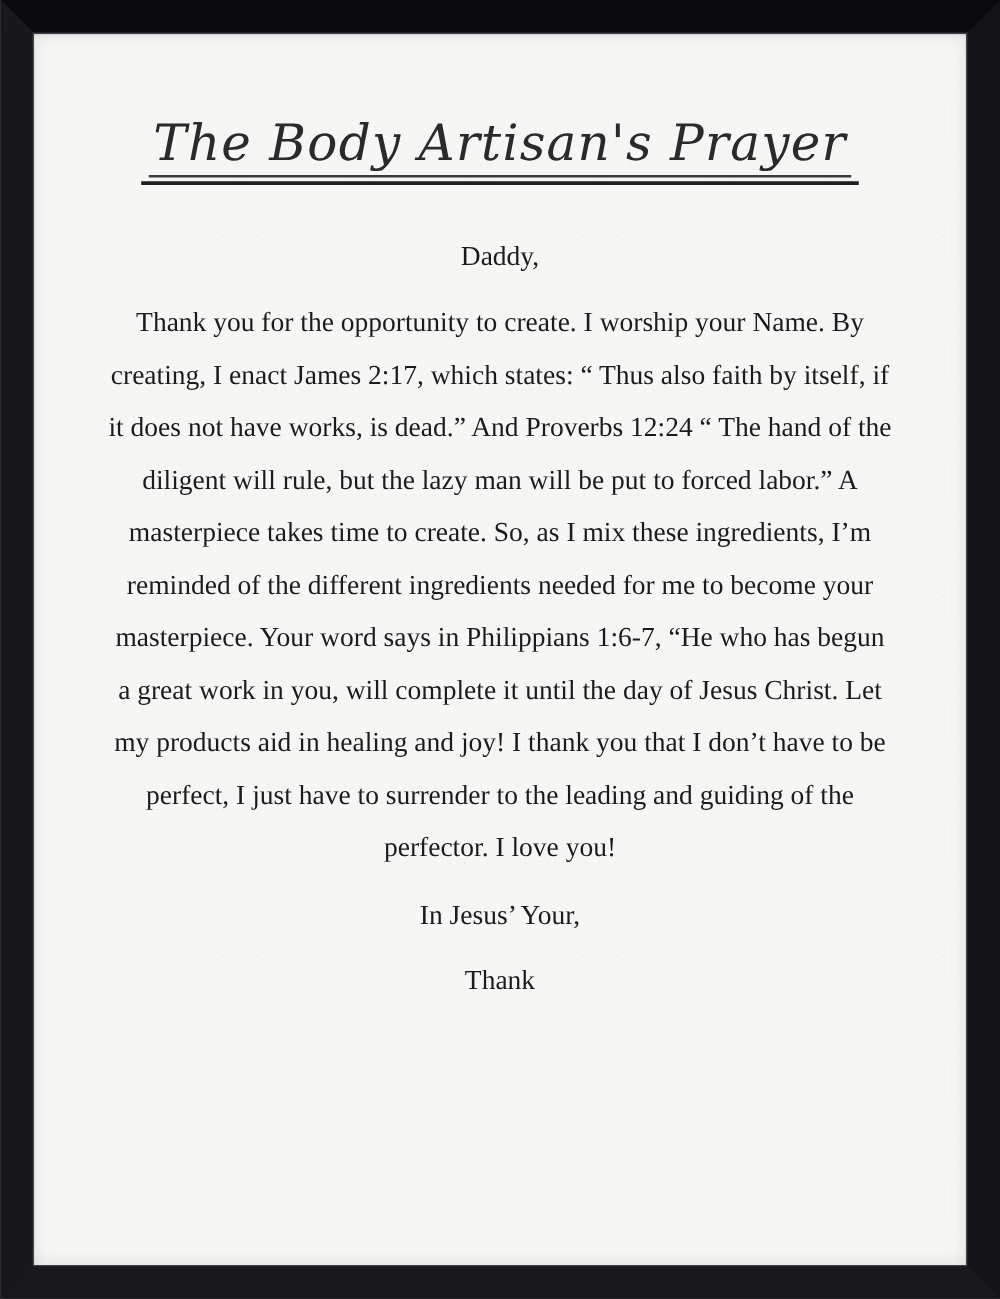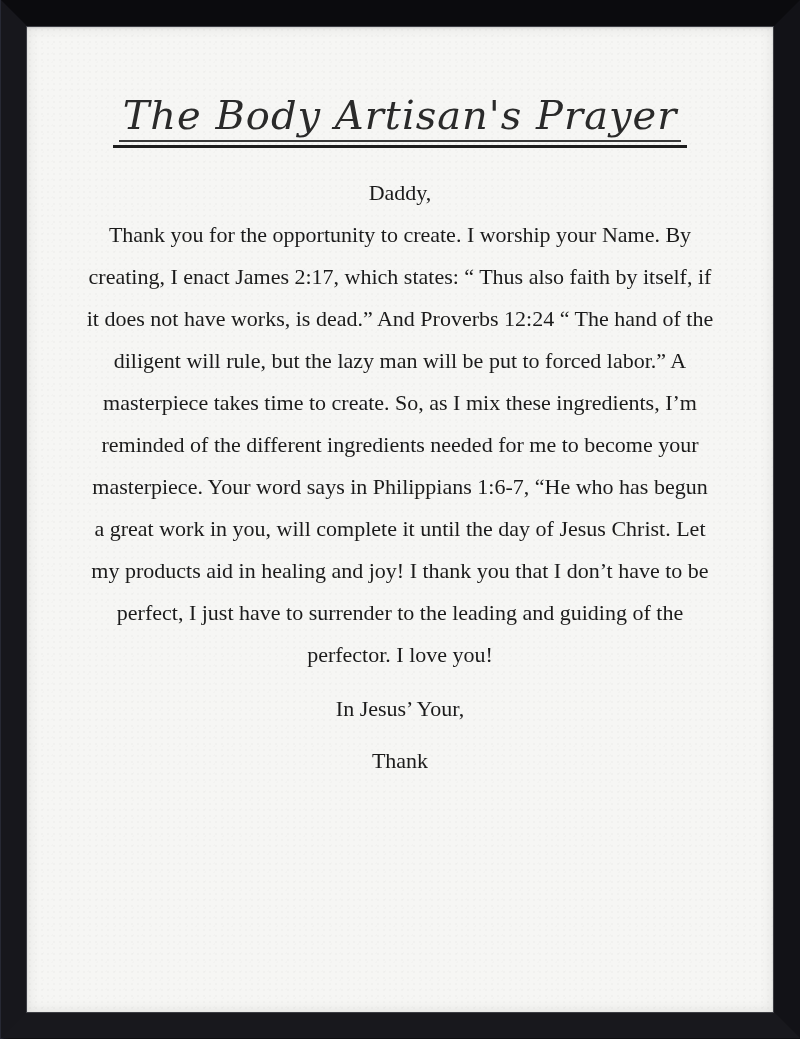--- a/index.html
+++ b/index.html
@@ -63,22 +63,22 @@
   }
 
   
   .letter {
     width: 628px;
     margin: 0 auto;
     font-size: 22px;
     line-height: 42px;
     text-align: center;
   }
-  .salutation { margin-top: 24px; }
-  .prayer-body { }
+  .salutation { margin-top: 36px; }
+  .prayer-body { margin-top: 11px; }
   .closing { margin-top: 12px; }
   .amen { margin-top: 10px; }
 </style>
 </head>
 <body>
 
 <div class="frame">
   <div class="frame-bevel"></div>
 
   <div class="paper">

